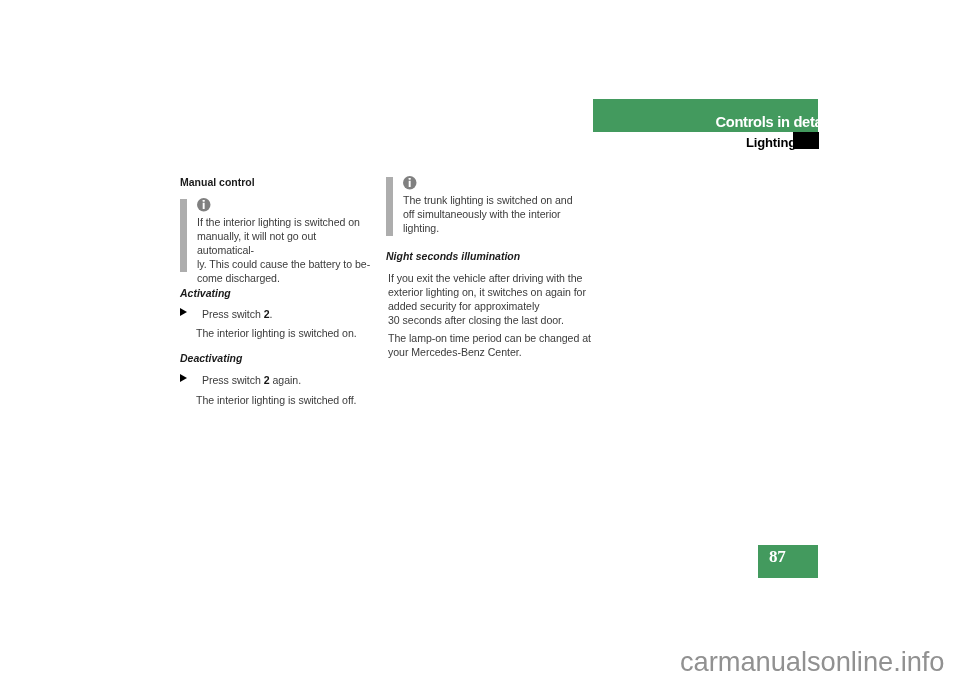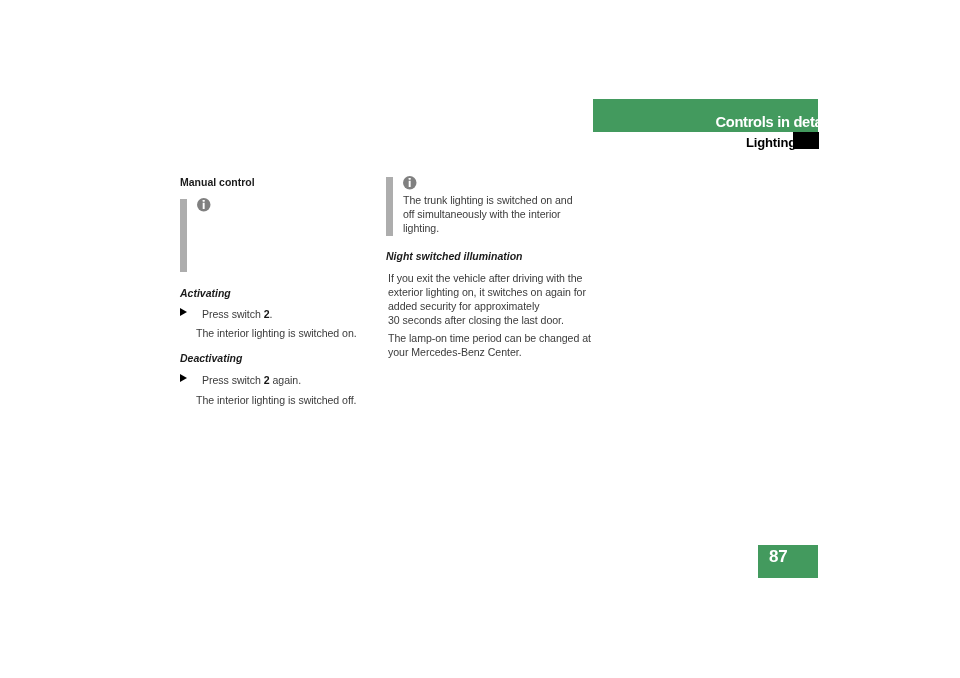--- a/index.html
+++ b/index.html
@@ -73,21 +73,21 @@
     border-bottom:4px solid transparent;
   }
 
   
   .pagebox {
     position:absolute; left:758px; top:545px; width:60px; height:33px;
     background:#439a5e;
   }
   .pagenum {
     position:absolute; left:11px; top:2px;
-    color:#ffffff; font-size:17px; font-weight:bold; letter-spacing:-0.2px;
+    color:#ffffff; font-size:17px; font-weight:bold; letter-spacing:-0.2px;font-family:Liberation Serif, serif;
   }
   .watermark {
     position:absolute; left:680px; top:646px;
     color:#919191; font-size:27.3px; letter-spacing:-0.05px;
     white-space:nowrap;
   }
 </style>
 </head>
 <body>
 
@@ -104,20 +104,21 @@
 
     <div class="note" style="position:absolute;top:199px;left:0;width:181px;height:73px;">
       <div class="bar"></div>
       <div class="icon">
         <svg width="13.5" height="13.5" viewBox="0 0 27 27" aria-hidden="true">
           <circle cx="13.5" cy="13.5" r="13.5" fill="#808080"></circle>
           <rect x="11.4" y="4.2" width="3.9" height="3.4" rx="0.3" fill="#ffffff"></rect>
           <rect x="11.4" y="9.4" width="3.9" height="12.6" rx="0.3" fill="#ffffff"></rect>
         </svg>
       </div>
+      <p class="body" style="margin-top:3px;">If the interior lighting is switched on<br>manually, it will not go out automatical-<br>ly. This could cause the battery to be-<br>come discharged.</p>
     </div>
 
     <div class="sub-title" style="position:absolute;top:287px;left:0;">Activating</div>
 
     <div class="bullet-row" style="position:absolute;top:305px;left:0;width:196px;">
       <span class="tri"></span>
       <p class="body"><span>Press switch </span><b>2</b><span>.</span></p>
     </div>
 
     <p class="body" style="position:absolute;top:324px;left:14px;width:182px;">The interior lighting is switched on.</p>
@@ -139,25 +140,26 @@
       <div class="icon">
         <svg width="13.5" height="13.5" viewBox="0 0 27 27" aria-hidden="true">
           <circle cx="13.5" cy="13.5" r="13.5" fill="#808080"></circle>
           <rect x="11.4" y="4.2" width="3.9" height="3.4" rx="0.3" fill="#ffffff"></rect>
           <rect x="11.4" y="9.4" width="3.9" height="12.6" rx="0.3" fill="#ffffff"></rect>
         </svg>
       </div>
       <p class="body" style="margin-top:3px;">The trunk lighting is switched on and<br>off simultaneously with the interior<br>lighting.</p>
     </div>
 
-    <div class="sub-title" style="position:absolute;top:250px;left:0;">Night switched illumination</div>
+    <div class="sub-title" style="position:absolute;top:250px;left:0;">Night seconds illumination</div>
 
     <p class="body" style="position:absolute;top:269px;left:0;width:210px;">If you exit the vehicle after driving with the<br>exterior lighting on, it switches on again for<br>added security for approximately<br>30 seconds after closing the last door.</p>
 
     <p class="body" style="position:absolute;top:329px;left:0;width:210px;">The lamp-on time period can be changed at<br>your Mercedes-Benz Center.</p>
   </div>
 
   <div class="pagebox">
     <span class="pagenum">87</span>
   </div>
 
+  <div class="watermark">carmanualsonline.info</div>
 
 </div>
 
 </body></html>

